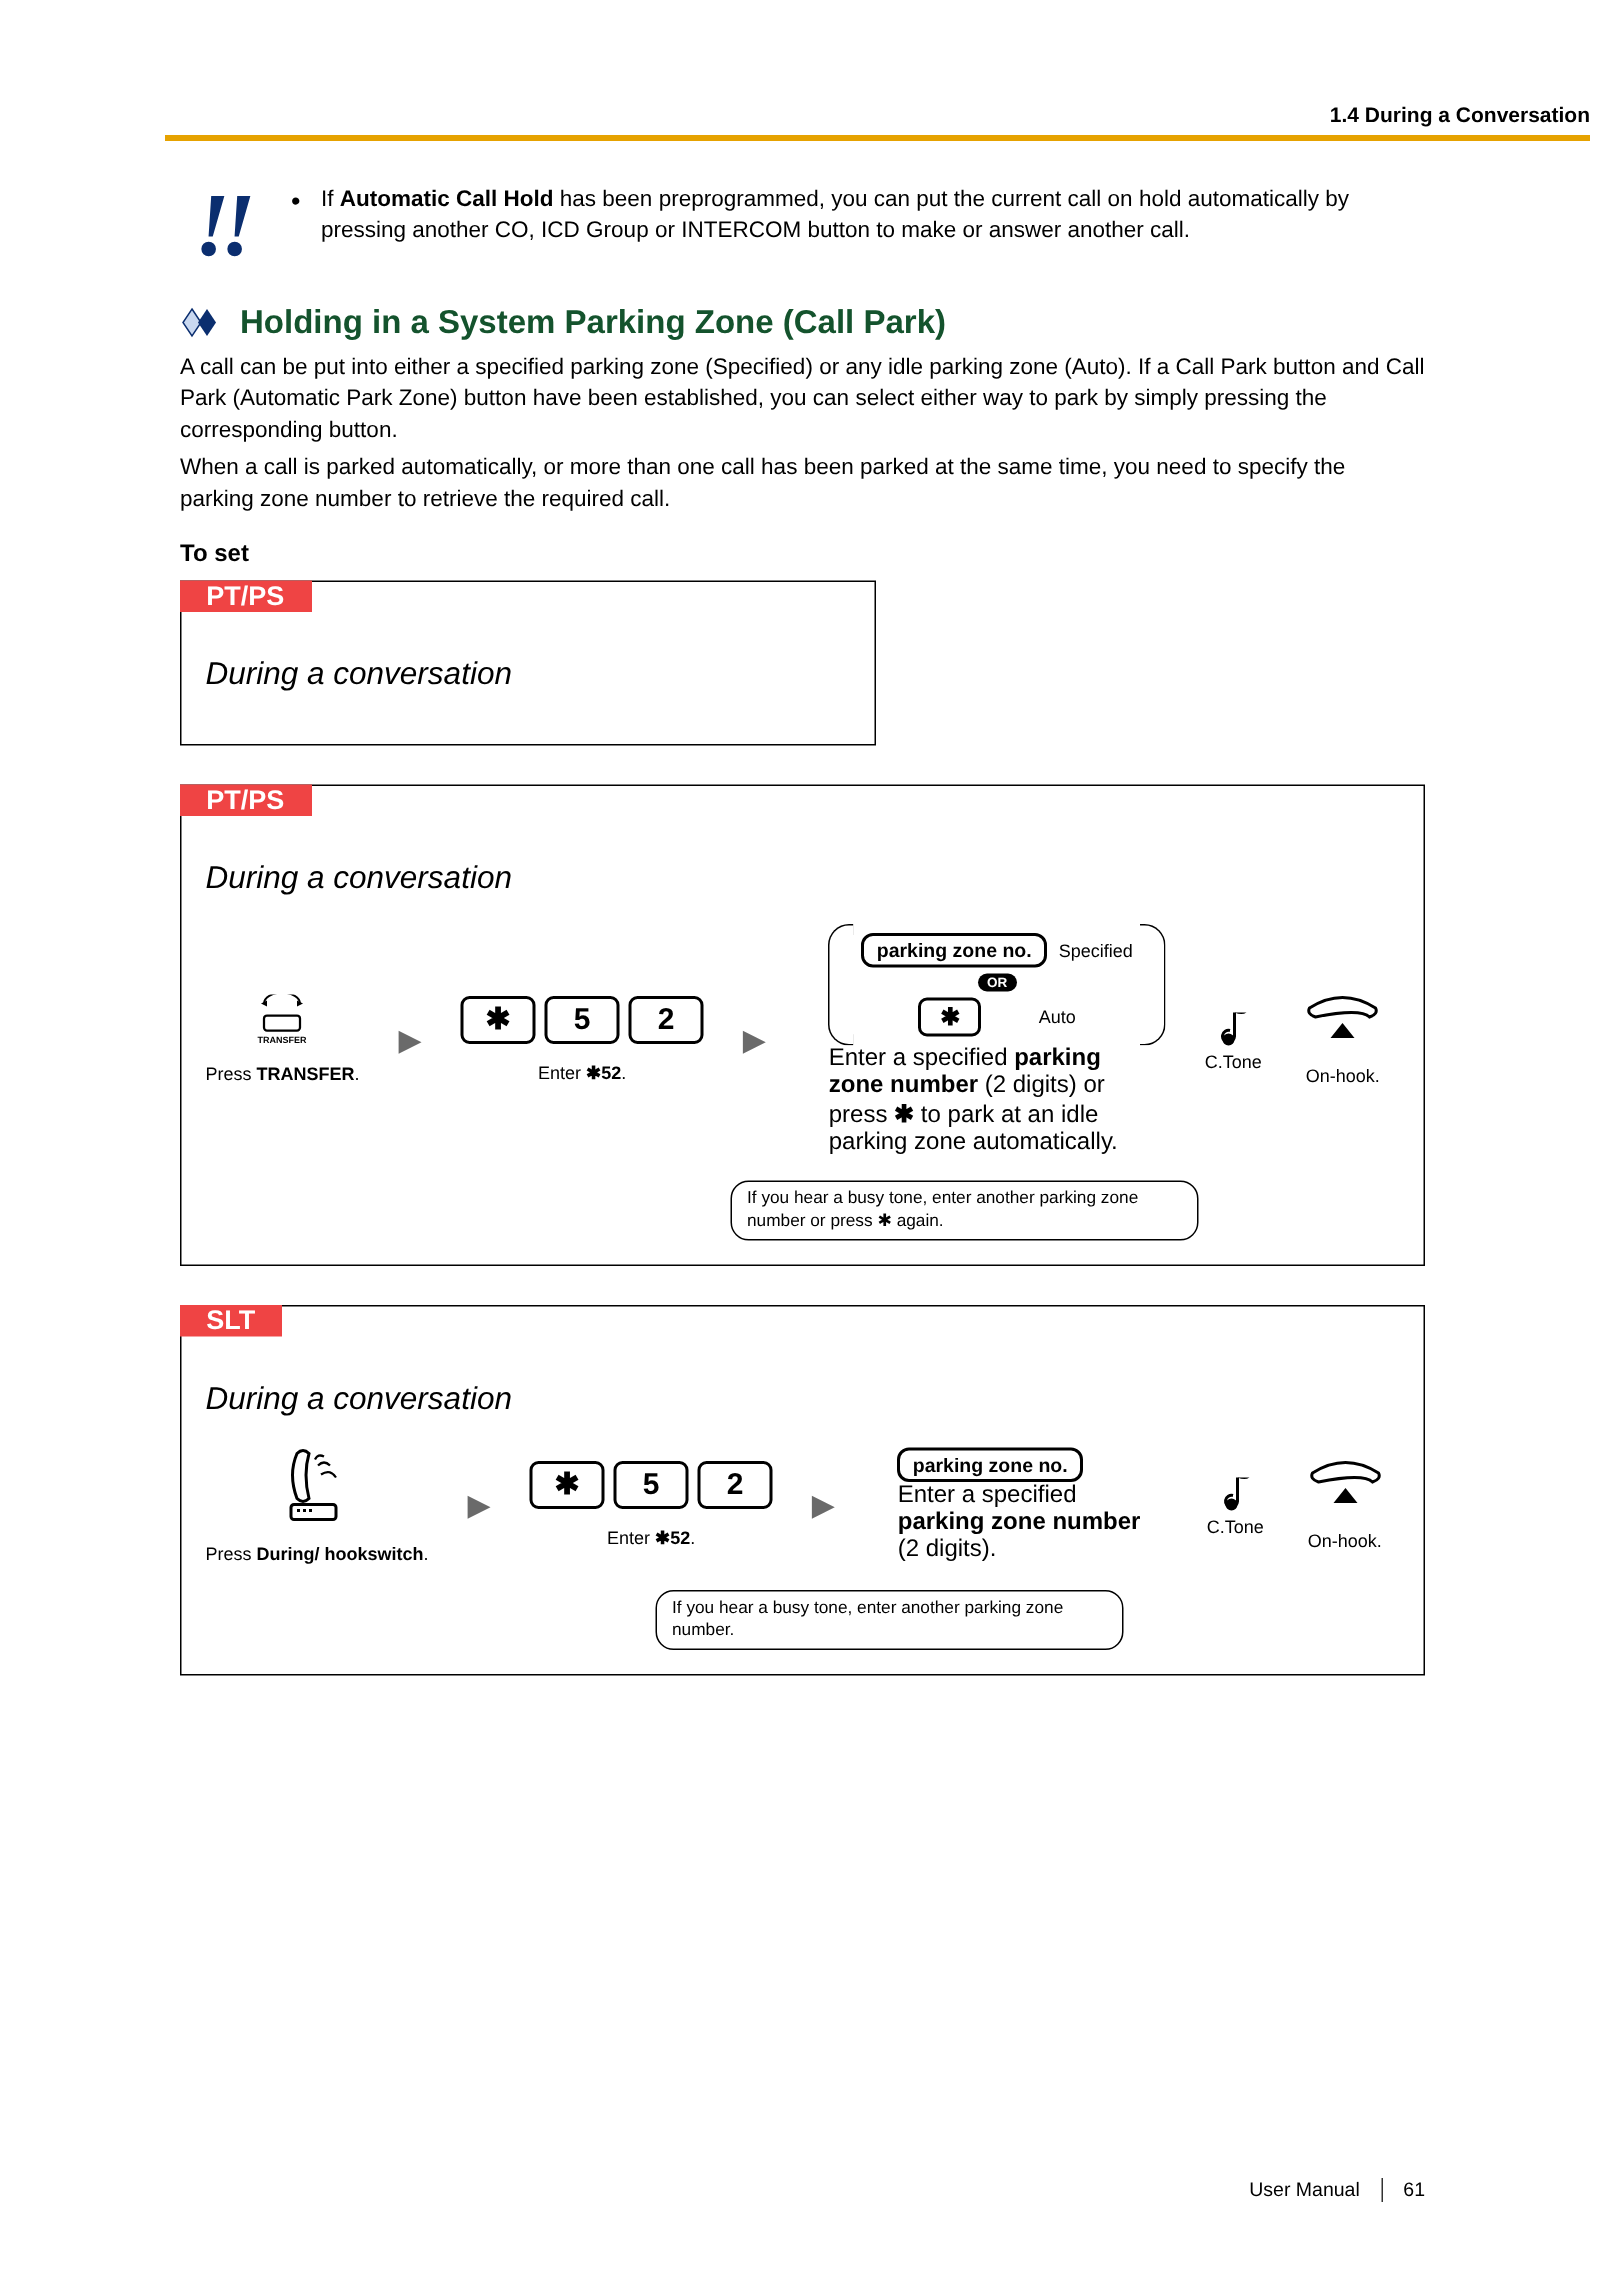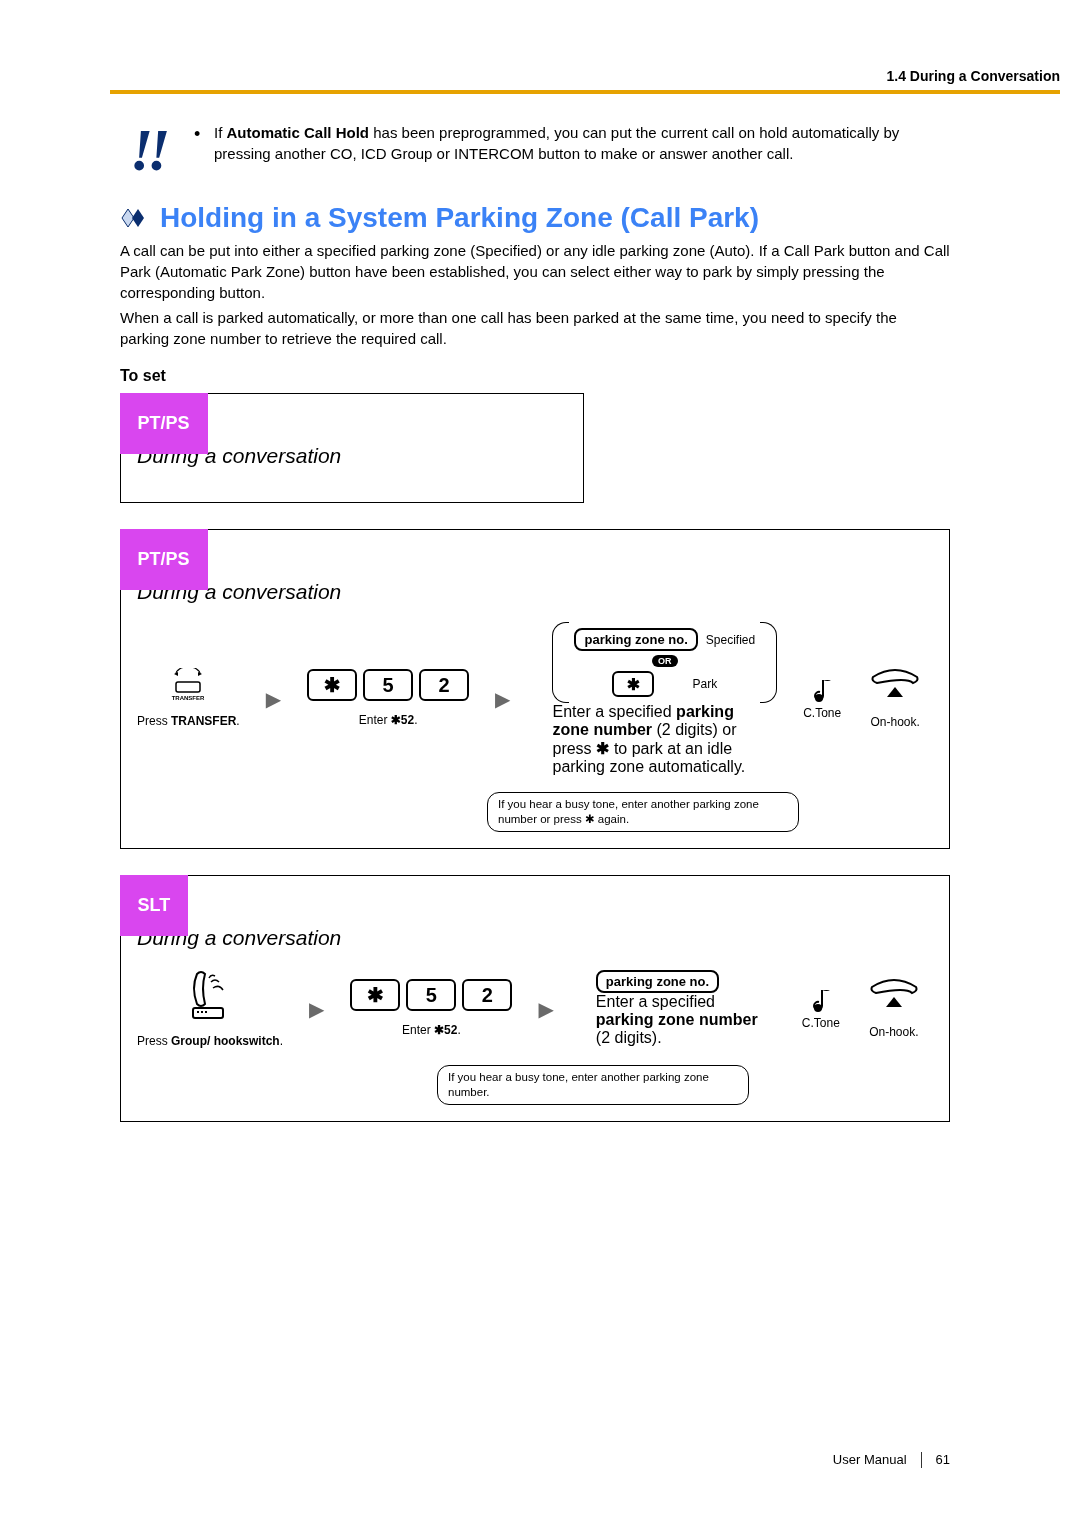--- a/index.html
+++ b/index.html
@@ -63,23 +63,23 @@
     font-size: 18px;
   }
   .h2-row {
     display: flex;
     align-items: center;
     gap: 10px;
     margin: 10px 0 6px 0;
   }
   .diamond-pair svg { display: block; }
   .h2 {
-    font-size: 28px;
-    font-weight: bold;
-    color: #3b82f6;
+    font-size: 22px;
+    font-weight: bold;
+    color: #14532d;
   }
   .para {
     font-size: 15px;
     line-height: 1.4;
     margin: 0 0 4px 0;
   }
   .h3 {
     font-size: 16px;
     font-weight: bold;
     margin: 18px 0 8px 0;
@@ -87,25 +87,25 @@
   .box {
     border: 1.5px solid #000;
     position: relative;
     padding: 50px 16px 16px 16px;
     margin-bottom: 26px;
   }
   .tab {
     position: absolute;
     top: -1px;
     left: -1.5px;
-    background: #d946ef;
+    background: #ef4444;
     color: #fff;
     font-weight: bold;
     font-size: 18px;
-    padding: 20px 18px;
+    padding: 0 18px;
   }
   .subtitle {
     font-style: italic;
     font-size: 21px;
     display: block;
     margin-bottom: 18px;
   }
   .flow {
     display: flex;
     align-items: center;
@@ -283,21 +283,21 @@
       <div class="arrow-r">▶</div>
       <div class="zone-col">
         <div class="bracket-group">
           <div class="bg-row">
               <span class="parking-box">parking zone no.</span>
               <span>Specified</span>
             </div>
           <span class="orpill">OR</span>
           <div class="bg-row">
               <span class="key-box" style="min-width:26px;height:22px;font-size:16px">✱</span>
-              <span style="margin-left:30px">Park</span>
+              <span style="margin-left:30px">Auto</span>
             </div>
         </div>
         <div class="caption caption-left" style="max-width:220px;">
           <span>Enter a specified </span><b>parking zone number</b><span> (2 digits) or press </span><b>✱</b><span> to park at an idle parking zone automatically.</span>
         </div>
       </div>
       <div class="step ctone">
         <span class="ctone-icon">
           <svg width="26" height="30" viewBox="0 0 26 30">
               <path d="M14 4 v16 a4 4 0 1 1 -3 -4" fill="none" stroke="#000" stroke-width="2"></path>
@@ -328,21 +328,21 @@
         <span class="phone-icon">
           <svg width="54" height="54" viewBox="0 0 54 54">
             <path d="M14 6 q-6 14 0 30 q4 4 8 0 q-4 -16 0 -30 q-4 -4 -8 0 z" fill="none" stroke="#000" stroke-width="2"></path>
             <path d="M26 10 q2 -4 6 -2 M28 14 q4 -4 8 0 M30 20 q6 -4 10 2" fill="none" stroke="#000" stroke-width="1.5"></path>
             <rect x="10" y="40" width="30" height="10" rx="2" fill="none" stroke="#000" stroke-width="2"></rect>
             <rect x="14" y="43" width="2" height="2" fill="#000"></rect>
               <rect x="18" y="43" width="2" height="2" fill="#000"></rect>
               <rect x="22" y="43" width="2" height="2" fill="#000"></rect>
           </svg>
         </span>
-        <div class="caption"><span>Press </span><b>Group/ hookswitch</b><span>.</span></div>
+        <div class="caption"><span>Press </span><b>During/ hookswitch</b><span>.</span></div>
       </div>
       <div class="arrow-r">▶</div>
       <div class="step">
         <div class="keys-row">
           <span class="key-box">✱</span>
           <span class="key-box">5</span>
           <span class="key-box">2</span>
         </div>
         <div class="caption"><span>Enter </span><b>✱52</b><span>.</span></div>
       </div>

